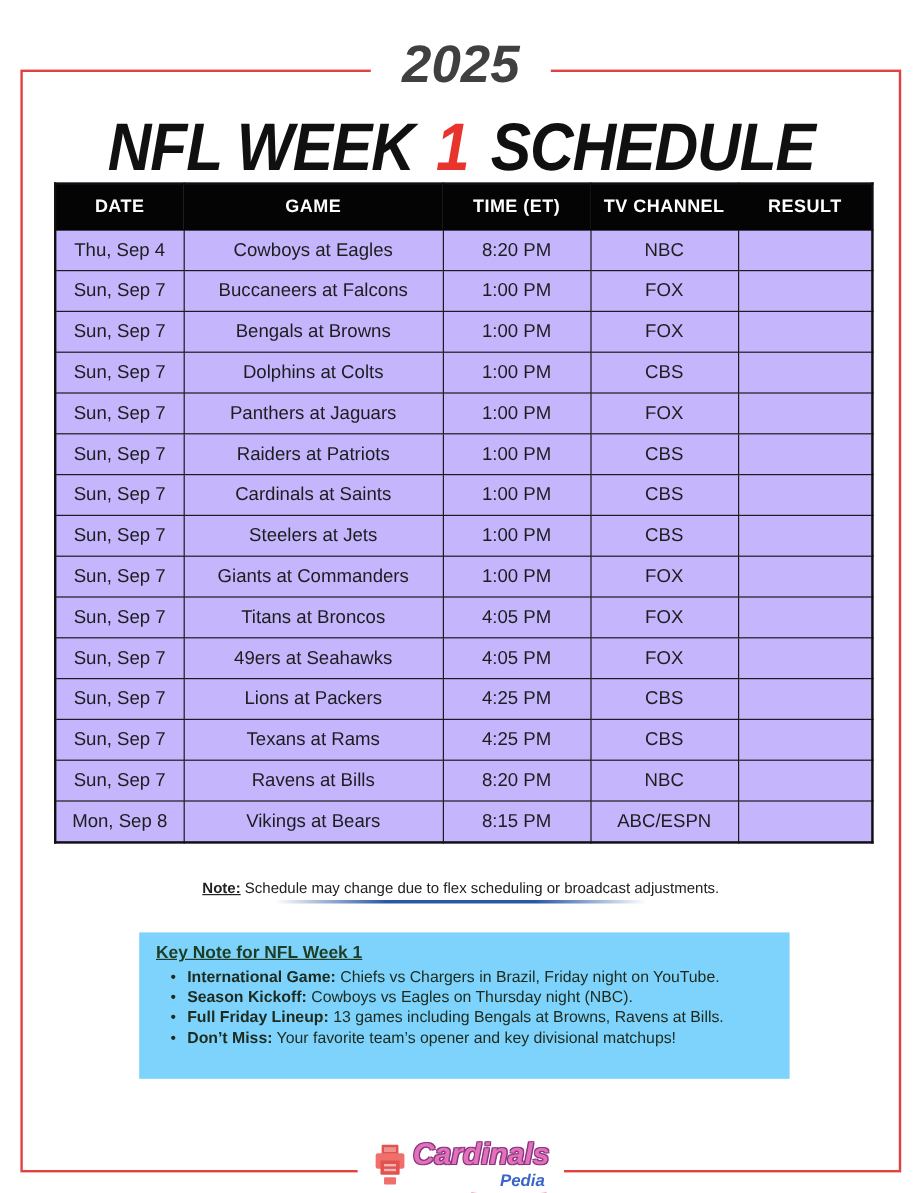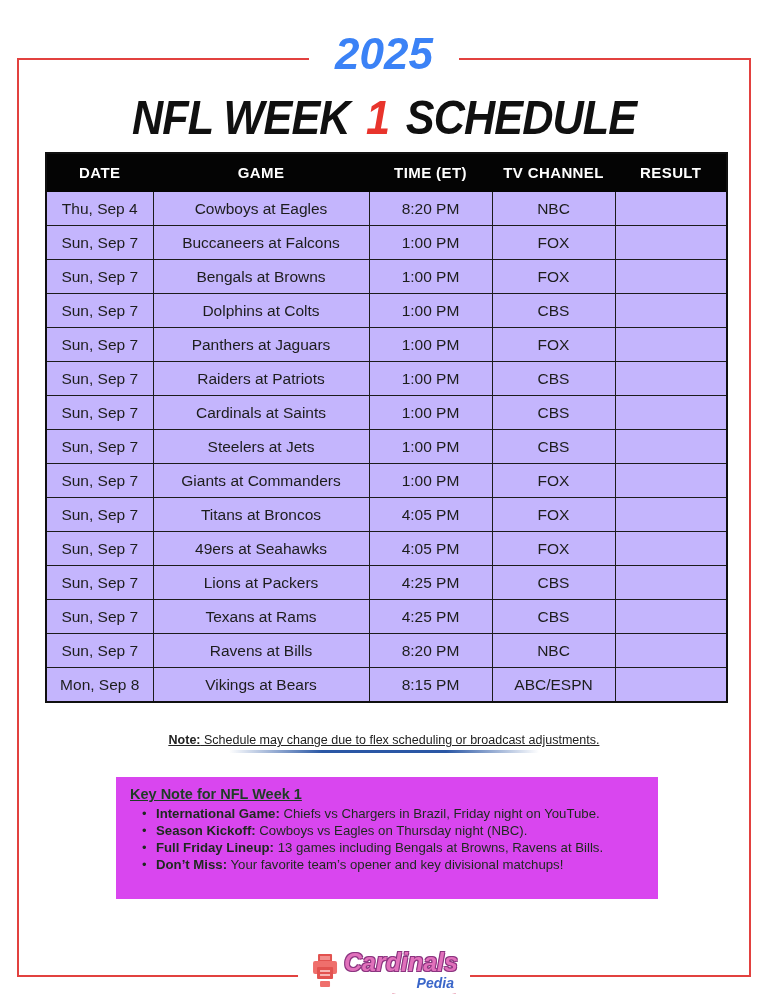--- a/index.html
+++ b/index.html
@@ -8,27 +8,27 @@
     font-family:"Liberation Sans",sans-serif;color:#1d1d1d;
   }
   .frame{
     position:absolute;left:17px;top:58px;width:734px;height:919px;
     box-sizing:border-box;border:2px solid #e2413f;
   }
   
   .year-wrap{position:absolute;top:31px;left:0;right:0;text-align:center;z-index:2;}
   .year{
     display:inline-block;background:#ffffff;padding:0 26px;
-    font-size:44px;font-weight:bold;font-style:italic;color:#3b82f6;
+    font-size:44px;font-weight:bold;font-style:italic;color:#404040;
     letter-spacing:0px;line-height:1.05;
   }
   
   .title{
     position:absolute;top:90px;left:0;right:0;margin:0;text-align:center;z-index:2;
-    font-size:48px;font-weight:bold;font-style:italic;color:#101010;
+    font-size:56px;font-weight:bold;font-style:italic;color:#101010;
     letter-spacing:-1px;white-space:nowrap;
   }
   .title .inner{display:inline-block;transform:scaleX(0.9);transform-origin:center;}
   .title .week-num{color:#e8342c;padding:0 6px;}
   
   .sched{
     position:absolute;left:45px;top:152px;width:681px;z-index:2;
     border-collapse:collapse;table-layout:fixed;background:#c4b5fd;
     border:2px solid #101010;
   }
@@ -41,33 +41,33 @@
     font-size:15.5px;color:#1d1d1d;padding:0 4px;overflow:hidden;white-space:nowrap;
   }
   .col-date{width:107px;}
   .col-game{width:216px;}
   .col-time{width:123px;}
   .col-channel{width:123px;}
   .col-result{width:112px;}
   
   .note{
     position:absolute;top:733px;left:0;right:0;margin:0;text-align:center;z-index:2;
-    font-size:12.5px;color:#222222;text-decoration:underline;
+    font-size:12.5px;color:#222222;
   }
   .note-label{font-weight:bold;text-decoration:underline;}
   
   .divider{
     position:absolute;top:750px;left:50%;transform:translateX(-50%);
     width:310px;height:3px;border-radius:2px;z-index:2;
     background:linear-gradient(90deg, rgba(42,87,165,0) 0%, #2a57a5 30%, #2a57a5 70%, rgba(42,87,165,0) 100%);
   }
   
   .keynote{
     position:absolute;left:116px;top:777px;width:542px;height:122px;z-index:2;
-    box-sizing:border-box;background:#d946ef;padding:9px 14px;
+    box-sizing:border-box;background:#7dd3fc;padding:9px 14px;
   }
   .keynote-heading{
     font-size:14.5px;font-weight:bold;text-decoration:underline;color:#1e3d25;
     margin:0 0 3px 0;
   }
   .keynote-list{list-style:none;margin:0;padding:0 0 0 12px;}
   .keynote-list li{
     font-size:13.2px;line-height:17px;color:#1d2a1d;position:relative;padding-left:14px;
   }
   .keynote-list li::before{

